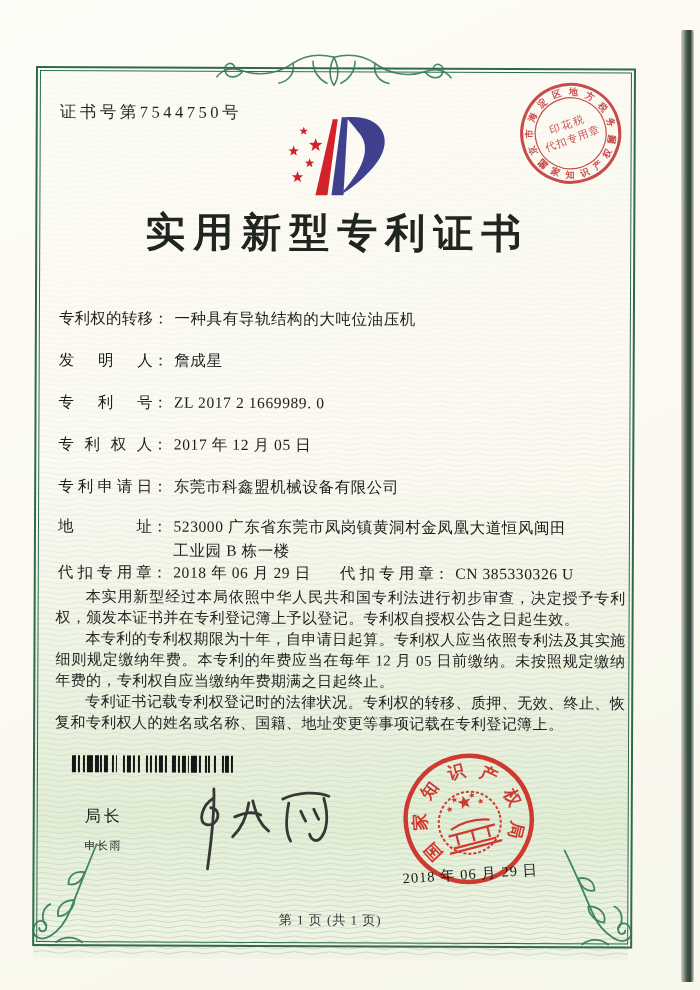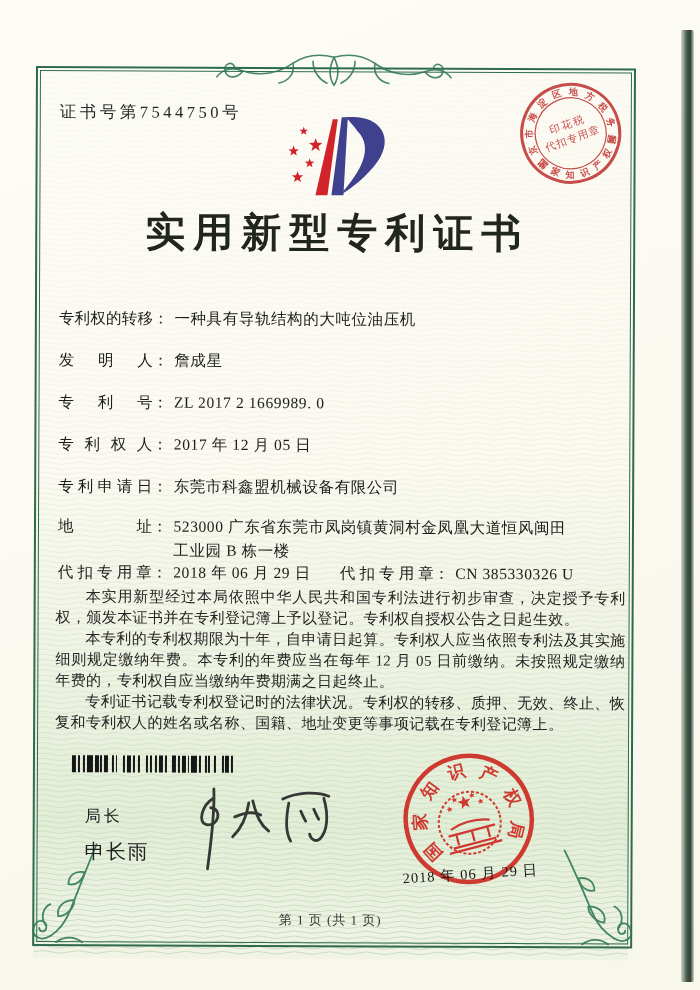--- a/index.html
+++ b/index.html
@@ -25,21 +25,21 @@
   .val{padding-left:6px;letter-spacing:.6px;}
   .row-address{white-space:normal;width:545px;}
   .val-address{display:inline-block;width:402px;vertical-align:top;line-height:24px;}
   .pair2{position:absolute;left:282px;top:0;white-space:nowrap;}
   .paras{position:absolute;left:58px;top:586px;width:570px;}
   .paras p{margin:0;text-indent:2em;font-size:15px;line-height:21px;text-align:justify;color:#242424;letter-spacing:.4px;}
   .barcode{position:absolute;left:75px;top:755px;width:182px;height:17px;display:flex;}
   .barcode span{height:100%;}
   .signoff-role{position:absolute;left:88px;top:806px;font-size:16px;letter-spacing:3px;color:#222;
         font-family:"Liberation Sans","DejaVu Sans",sans-serif;}
-  .signoff-name{position:absolute;left:88px;top:838px;font-size:20px;letter-spacing:1.5px;color:#222;
+  .signoff-name{position:absolute;left:88px;top:838px;font-size:11px;letter-spacing:1.5px;color:#222;
         font-family:"Liberation Sans","DejaVu Sans",sans-serif;text-align:center;}
   .signature{position:absolute;left:180px;top:776px;}
   .seal{position:absolute;left:392px;top:737px;}
   .seal-date{position:absolute;left:406px;top:863px;font-size:14.5px;letter-spacing:1px;color:#1a1a1a;
         transform:rotate(-4deg);white-space:nowrap;}
   .footer{position:absolute;left:36px;top:910px;width:596px;text-align:center;font-size:13px;
         letter-spacing:1px;color:#333;}
   .edge-band{position:absolute;left:681px;top:30px;width:13px;height:952px;border-radius:2px;
         background:linear-gradient(to right,rgba(90,110,95,.25),#46584c 45%,#2f3f35 72%,rgba(150,160,150,.4));}
 </style>

